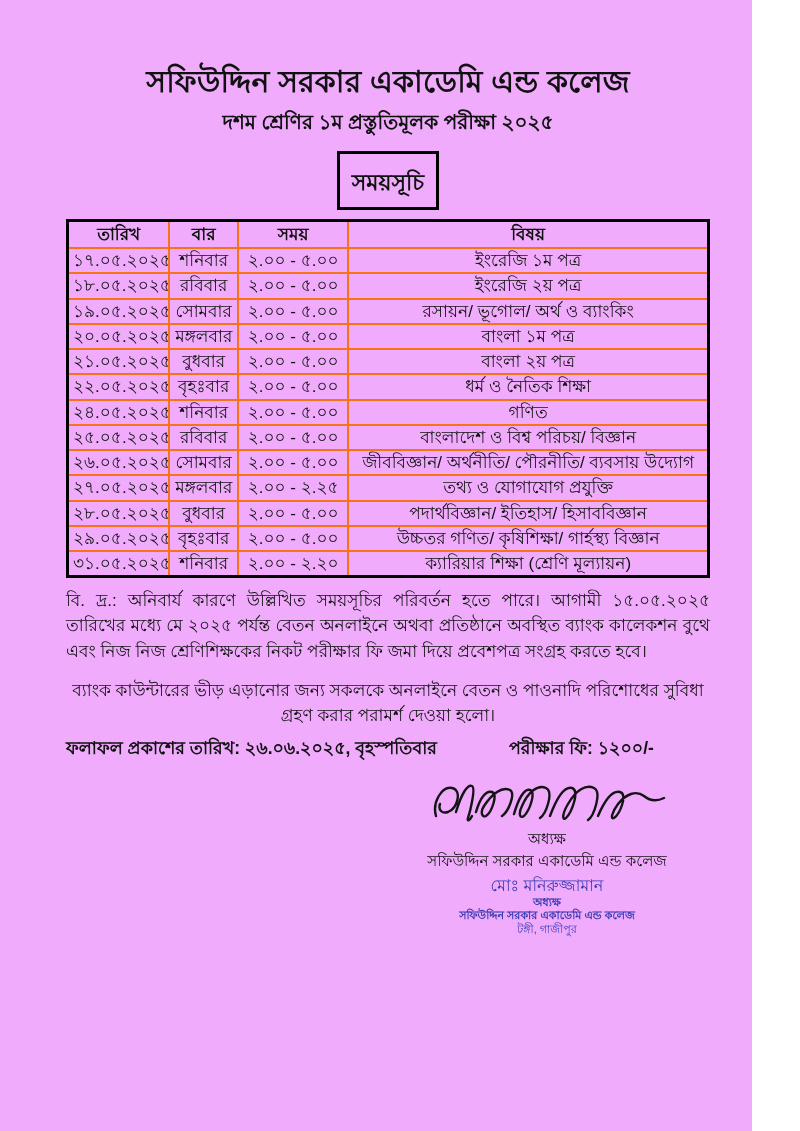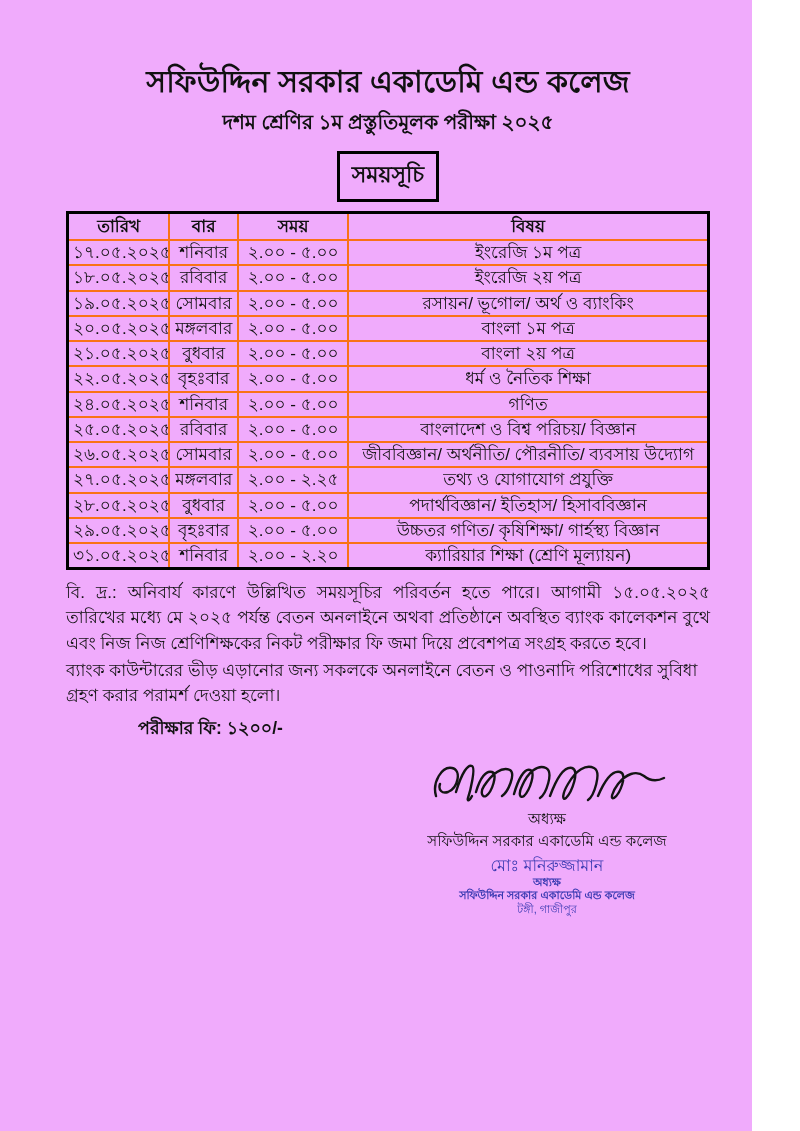--- a/index.html
+++ b/index.html
@@ -11,37 +11,37 @@
   .content{padding:64px 42px 0 66px;}
   .doc-title{
     font-size:30px;font-weight:700;text-align:center;line-height:1.2;margin:0;
     letter-spacing:.2px;
   }
   .doc-subtitle{
     font-size:20px;font-weight:700;text-align:center;margin-top:7px;
   }
   .schedule-box-wrap{text-align:center;margin-top:11px;}
   .schedule-box{
-    display:inline-block;border:3px solid #000;padding:3px 12px 5px;
+    display:inline-block;border:3px solid #000;padding:11px 12px 5px;
     font-size:22px;font-weight:700;
   }
   table.exam{
     width:100%;border-collapse:collapse;border:3px solid #000;
     margin-top:9px;font-size:17px;table-layout:fixed;
   }
   table.exam th, table.exam td{
     border:2px solid #f97316;padding:1px 4px;text-align:center;
     height:21px;line-height:1.25;overflow:hidden;white-space:nowrap;
   }
   table.exam th{font-weight:700;font-size:17px;height:23px;}
   col.c-date{width:15.9%;} col.c-day{width:10.7%;}
   col.c-time{width:17.2%;} col.c-subject{width:56.2%;}
   .notes{margin-top:10px;font-size:17px;line-height:1.48;text-align:justify;}
   .notes p{margin:0;}
-  .notes .note-2{margin-top:2px;text-align:left;}
+  .notes .note-2{margin-top:14px;text-align:center;}
   .result-row{
     display:flex;align-items:baseline;margin-top:7px;
     font-size:17.5px;font-weight:700;
   }
   .result-row .fee{margin-left:72px;}
   .sign-area{
     margin-top:8px;display:flex;justify-content:flex-end;
   }
   .sign-block{width:310px;text-align:center;margin-right:8px;}
   .signature-svg{display:block;margin:0 auto -6px;}
@@ -162,20 +162,21 @@
           </tr>
         </tbody>
     </table>
 
     <div class="notes">
       <p class="note-1">বি. দ্র.: অনিবার্য কারণে উল্লিখিত সময়সূচির পরিবর্তন হতে পারে। আগামী ১৫.০৫.২০২৫ তারিখের মধ্যে মে ২০২৫ পর্যন্ত বেতন অনলাইনে অথবা প্রতিষ্ঠানে অবস্থিত ব্যাংক কালেকশন বুথে এবং নিজ নিজ শ্রেণিশিক্ষকের নিকট পরীক্ষার ফি জমা দিয়ে প্রবেশপত্র সংগ্রহ করতে হবে।</p>
       <p class="note-2">ব্যাংক কাউন্টারের ভীড় এড়ানোর জন্য সকলকে অনলাইনে বেতন ও পাওনাদি পরিশোধের সুবিধা গ্রহণ করার পরামর্শ দেওয়া হলো।</p>
     </div>
 
     <div class="result-row">
+      <span class="publish">ফলাফল প্রকাশের তারিখ: ২৬.০৬.২০২৫, বৃহস্পতিবার</span>
       <span class="fee">পরীক্ষার ফি: ১২০০/-</span>
     </div>
 
     <div class="sign-area">
       <div class="sign-block">
         <svg class="signature-svg" width="250" height="64" viewBox="0 0 250 64" fill="none" xmlns="http://www.w3.org/2000/svg">
           <path d="M14 44 C10 30 20 14 30 16 C40 18 36 36 26 40 C20 42 16 38 18 32
                    M34 40 C40 20 46 12 50 14 C54 16 48 40 46 46 C45 49 47 50 50 44
                    M54 40 C58 26 64 18 70 20 C76 22 70 40 64 44 C60 46 58 40 62 34
                    C70 22 80 14 88 18 C94 22 86 40 80 44

